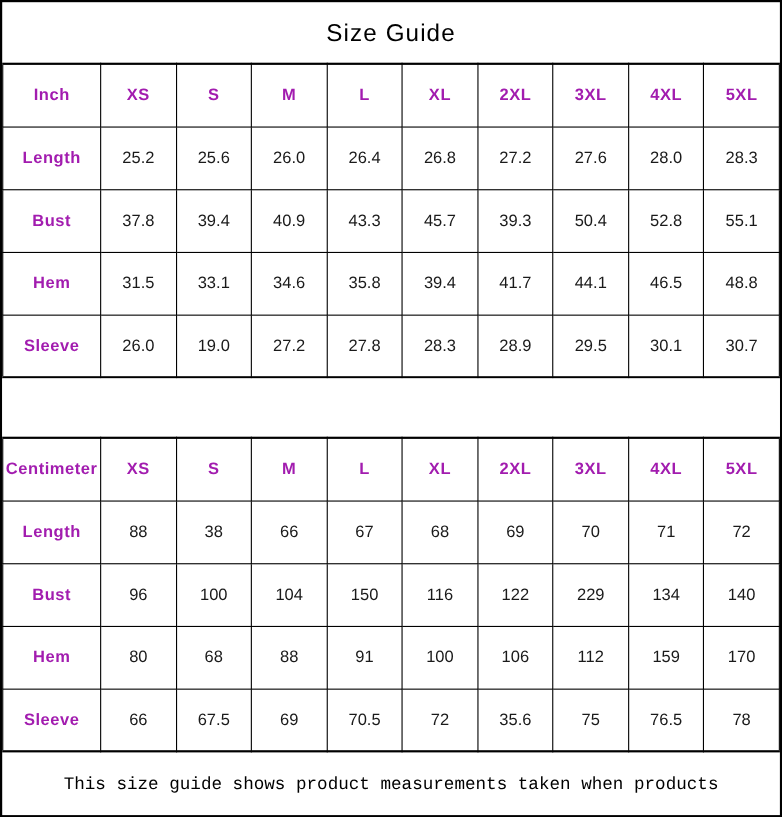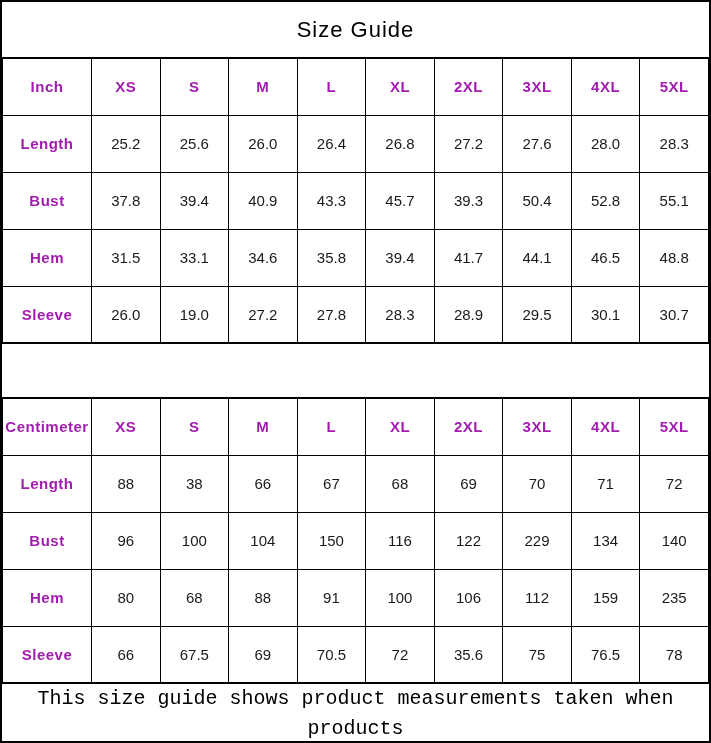--- a/index.html
+++ b/index.html
@@ -48,21 +48,21 @@
     color: #a21caf;
     letter-spacing: 0.5px;
   }
   .spacer { flex: 0 0 53px; background: #ffffff; }
   .footer {
     flex: 1 1 auto;
     display: flex;
     flex-direction: column;
     justify-content: center;
     font-family: "Liberation Mono", "DejaVu Sans Mono", monospace;
-    font-size: 20px;
+    font-size: 16px;
     line-height: 1.5;
     color: #000000;
     text-align: center;
   }
 </style>
 </head>
 <body>
 
 <div class="page">
 
@@ -202,21 +202,21 @@
         <tr>
           <td class="label-cell">Hem</td>
           <td class="value-cell">80</td>
           <td class="value-cell">68</td>
           <td class="value-cell">88</td>
           <td class="value-cell">91</td>
           <td class="value-cell">100</td>
           <td class="value-cell">106</td>
           <td class="value-cell">112</td>
           <td class="value-cell">159</td>
-          <td class="value-cell">235</td>
+          <td class="value-cell">170</td>
         </tr>
         <tr>
           <td class="label-cell">Sleeve</td>
           <td class="value-cell">66</td>
           <td class="value-cell">67.5</td>
           <td class="value-cell">69</td>
           <td class="value-cell">70.5</td>
           <td class="value-cell">72</td>
           <td class="value-cell">35.6</td>
           <td class="value-cell">75</td>

